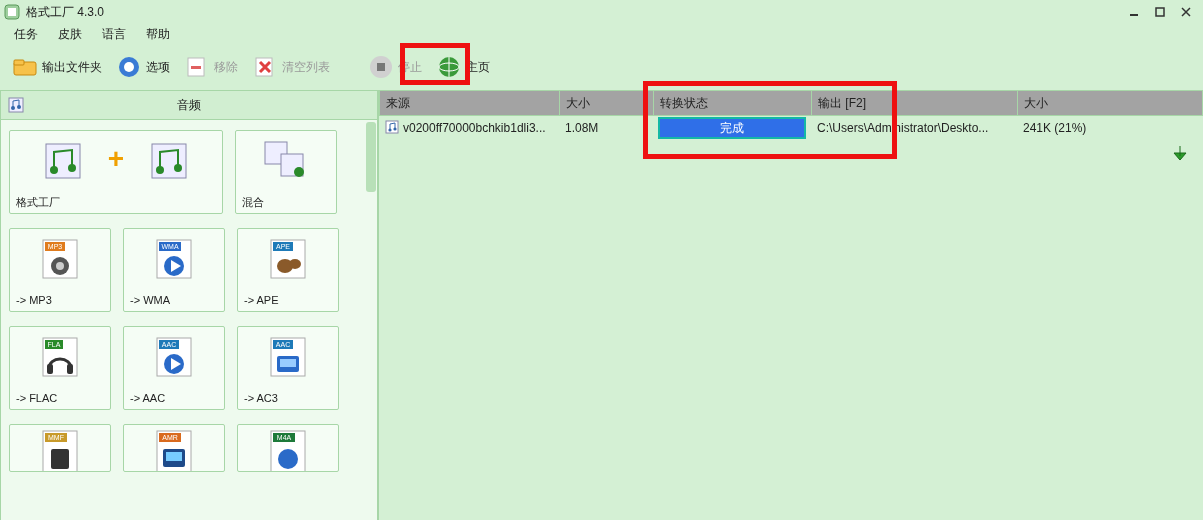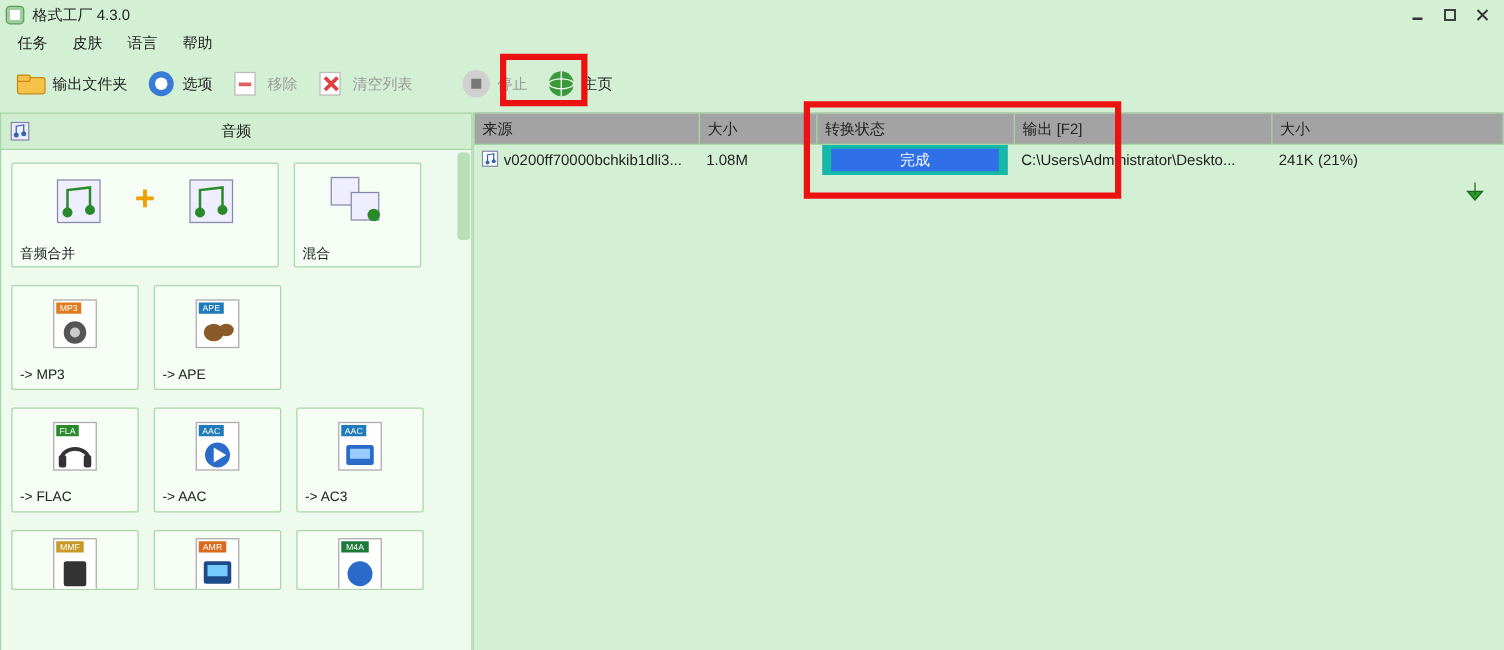--- a/index.html
+++ b/index.html
@@ -147,21 +147,21 @@
   .c-out { width:206px;}
   .c-sz2 { flex:1; border-right:none;}
   .list-body { position:relative; flex:1;}
   .list-row {
     height:24px; display:flex; align-items:center;
   }
   .cell { padding:0 6px; box-sizing:border-box; display:flex; align-items:center; height:100%; white-space:nowrap; overflow:hidden; text-overflow:ellipsis;}
   .status-pill {
     width: 168px; height:18px; background:#2f6fe8; color:#fff;
     display:flex;align-items:center;justify-content:center;
-    border:7px solid #14b8a6;
+    border:2px solid #14b8a6;
     font-size:12px;
   }
   .arrow-down {
     position:absolute; right:14px; top:28px;
   }
 </style>
 </head>
 <body>
 
 <div class="titlebar">
@@ -282,21 +282,21 @@
               <path d="M28 34 V16 L46 14 V32" stroke="#2a8a2a" stroke-width="2" fill="none"></path>
               <circle cx="28" cy="34" r="4" fill="#2a8a2a"></circle>
                 <circle cx="46" cy="32" r="4" fill="#2a8a2a"></circle>
               <path d="M134 34 V16 L152 14 V32" stroke="#2a8a2a" stroke-width="2" fill="none"></path>
               <circle cx="134" cy="34" r="4" fill="#2a8a2a"></circle>
                 <circle cx="152" cy="32" r="4" fill="#2a8a2a"></circle>
               <text x="90" y="32" text-anchor="middle" font-size="28" fill="#f0a000" font-weight="bold">+</text>
             </svg>
           </div>
           <div class="lbl">
-              <span>音频合并</span>
+              <span>格式工厂</span>
             </div>
         </div>
         <div class="tile">
           <div class="art">
             <svg width="70" height="50" viewBox="0 0 70 50">
               <rect x="14" y="6" width="22" height="22" fill="#eef" stroke="#88a"></rect>
               <rect x="30" y="18" width="22" height="22" fill="#eef" stroke="#88a"></rect>
               <circle cx="48" cy="36" r="5" fill="#2a8a2a"></circle>
             </svg>
           </div>
@@ -312,20 +312,34 @@
               <svg width="70" height="50" viewBox="0 0 70 50">
                 <rect x="18" y="6" width="34" height="38" fill="#fff" stroke="#aaa"></rect>
                 <rect x="20" y="8" width="20" height="9" fill="#e07c1e"></rect>
                 <text x="30" y="15" font-size="7" fill="#fff" text-anchor="middle">MP3</text>
                 <circle cx="35" cy="32" r="9" fill="#555"></circle>
                 <circle cx="35" cy="32" r="4" fill="#ccc"></circle>
               </svg>
             </div>
           <div class="lbl">
               <span>-&gt; MP3</span>
+            </div>
+        </div>
+        <div class="tile">
+          <div class="art">
+              <svg width="70" height="50" viewBox="0 0 70 50">
+                <rect x="18" y="6" width="34" height="38" fill="#fff" stroke="#aaa"></rect>
+                <rect x="20" y="8" width="22" height="9" fill="#2a6ac8"></rect>
+                <text x="31" y="15" font-size="7" fill="#fff" text-anchor="middle">WMA</text>
+                <circle cx="35" cy="32" r="10" fill="#2a6ac8"></circle>
+                <polygon points="32,26 42,32 32,38" fill="#fff"></polygon>
+              </svg>
+            </div>
+          <div class="lbl">
+              <span>-&gt; WMA</span>
             </div>
         </div>
         <div class="tile">
           <div class="art">
               <svg width="70" height="50" viewBox="0 0 70 50">
                 <rect x="18" y="6" width="34" height="38" fill="#fff" stroke="#aaa"></rect>
                 <rect x="20" y="8" width="20" height="9" fill="#1e7ab8"></rect>
                 <text x="30" y="15" font-size="7" fill="#fff" text-anchor="middle">APE</text>
                 <ellipse cx="32" cy="32" rx="8" ry="7" fill="#8a5a2a"></ellipse>
                 <ellipse cx="42" cy="30" rx="6" ry="5" fill="#8a5a2a"></ellipse>

